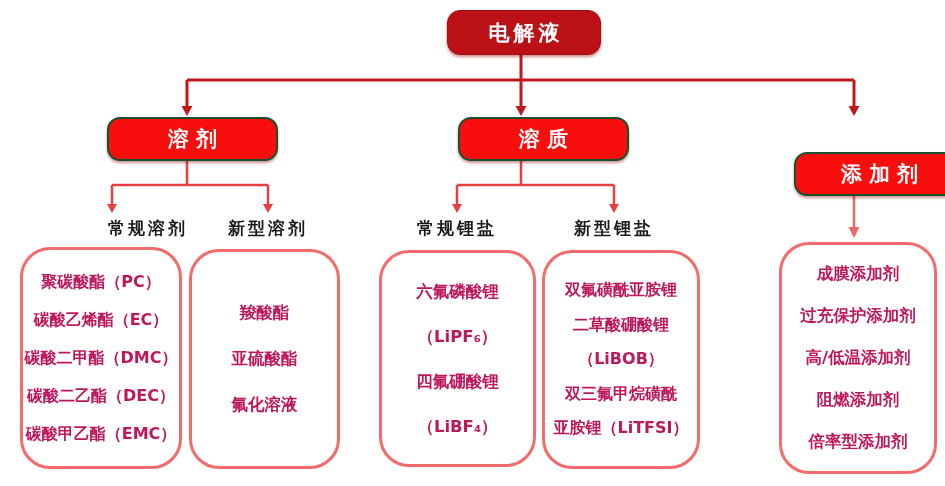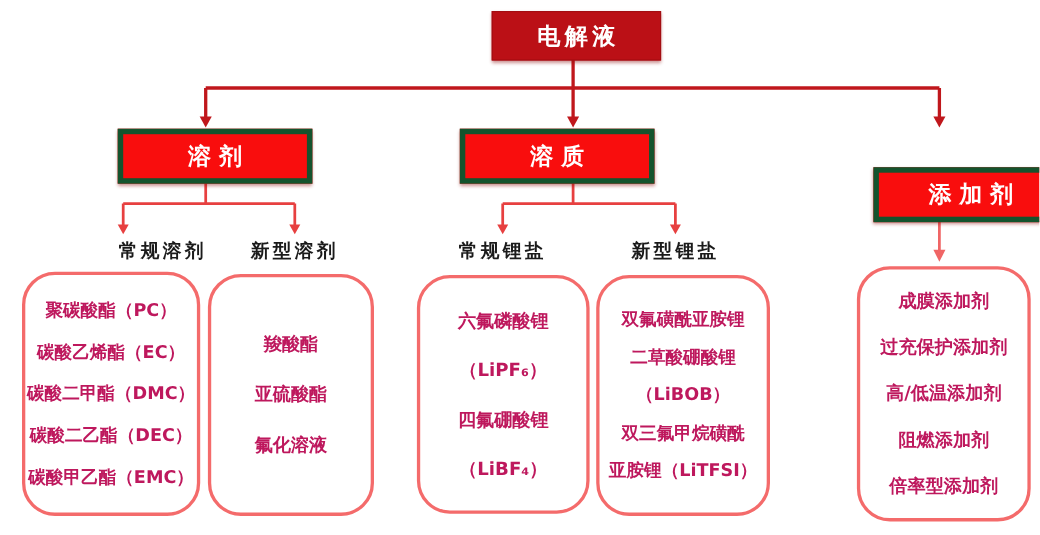--- a/index.html
+++ b/index.html
@@ -4,35 +4,35 @@
 <style>
   html,body{margin:0;padding:0;background:#ffffff;}
   #canvas{
     position:relative;width:945px;height:486px;background:#ffffff;overflow:hidden;
     font-family:"DejaVu Sans","Liberation Sans",sans-serif;
   }
   svg.connectors{position:absolute;left:0;top:0;pointer-events:none;}
 
   .node{
     position:absolute;display:flex;align-items:center;justify-content:center;
-    color:#ffffff;font-weight:bold;border-radius:0;
+    color:#ffffff;font-weight:bold;border-radius:13px;
     box-shadow:0 2px 3px rgba(140,10,10,0.45);
   }
   .root-node{
     left:447px;top:10px;width:148px;height:43px;
     background:#bb1016;border:1px solid #a30d12;
     font-size:21px;letter-spacing:4px;padding-left:4px;
   }
   .branch-node{
     top:117px;width:160px;height:40px;
-    background:#f90d0d;border:5px solid #14532d;
+    background:#f90d0d;border:2px solid #14532d;
     font-size:21px;letter-spacing:7px;padding-left:7px;
   }
   #branch-solvent{left:107px;}
-  #branch-solute{left:418px;justify-content:center;}
+  #branch-solute{left:458px;justify-content:center;}
   #branch-additive{left:794px;margin-top:35px;}
 
   .group-label{
     position:absolute;top:217px;transform:translateX(-50%);
     color:#1b1b1b;font-weight:bold;font-size:17px;letter-spacing:3px;white-space:nowrap;
   }
   #label-conv-solvent{left:112px;margin-left:36px;}
   #label-new-solvent{left:268px;}
   #label-conv-salt{left:457px;}
   #label-new-salt{left:614px;}

